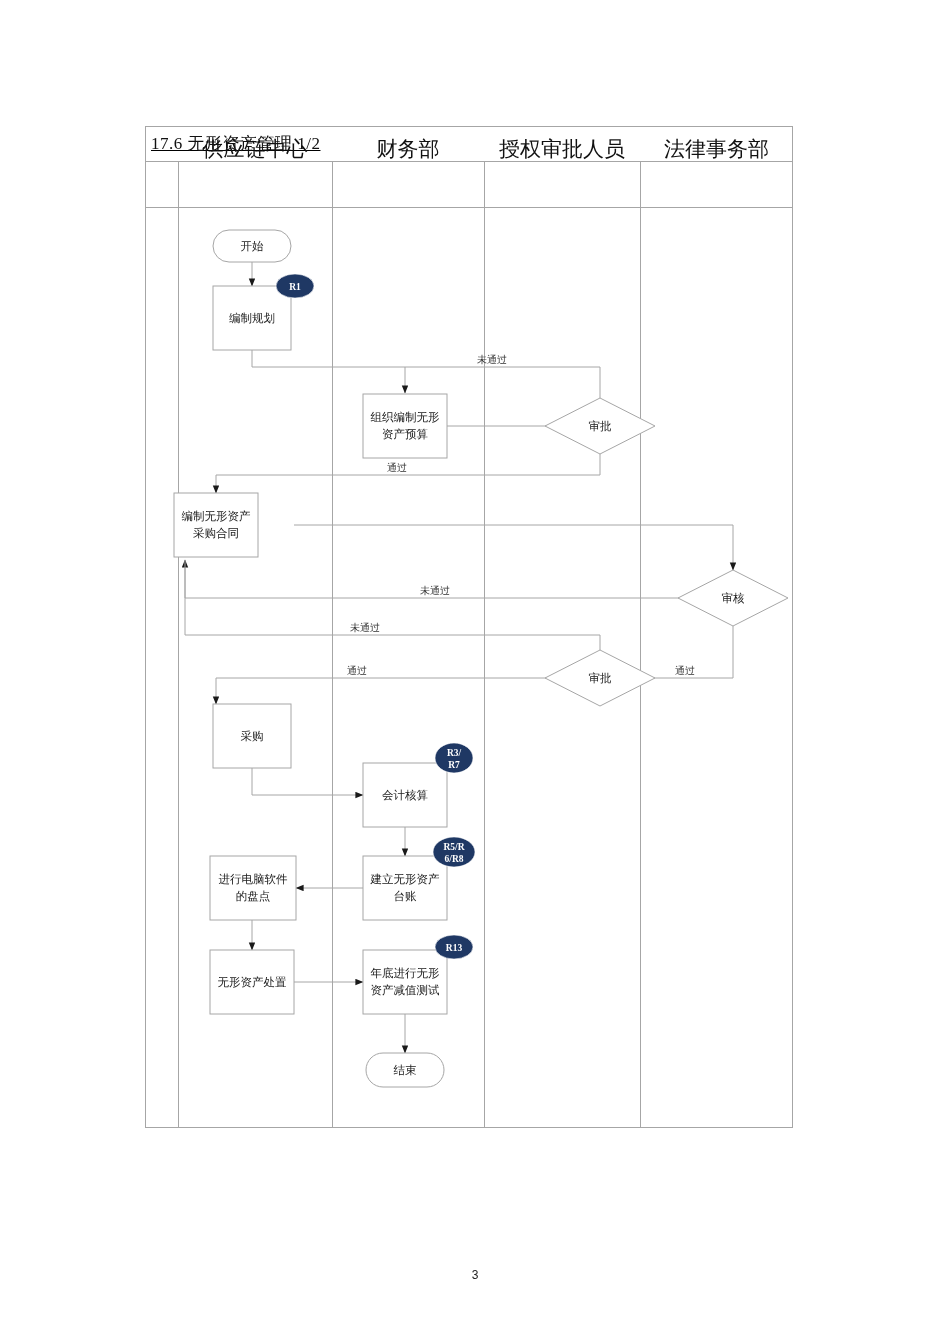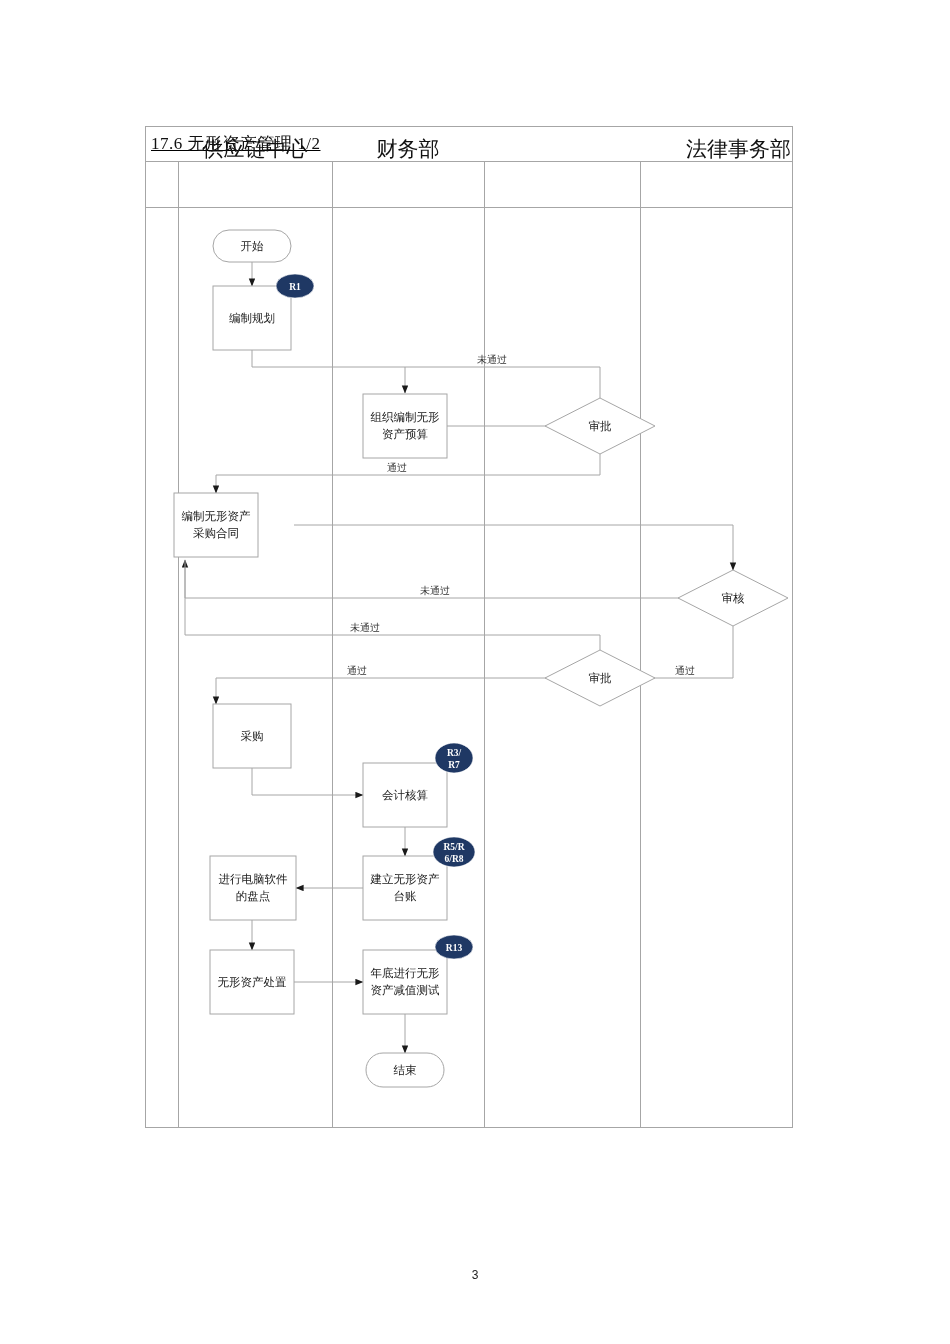--- a/index.html
+++ b/index.html
@@ -57,21 +57,22 @@
     <div class="tbl-border"></div>
 
     <div class="title-row">
       <div class="title-text">17.6  无形资产管理  1/2</div>
     </div>
 
     <div class="hdr-row"></div>
     <div class="lane-hdr" style="left:0px;width:33px;"></div>
     <div class="lane-hdr" style="left:33px;width:154px;">供应链中心</div>
     <div class="lane-hdr" style="left:187px;width:152px;">财务部</div>
-    <div class="lane-hdr" style="left:517px;width:153px;">法律事务部</div>
+    <div class="lane-hdr" style="left:339px;width:156px;">授权审批人员</div>
+    <div class="lane-hdr" style="left:495px;width:153px;">法律事务部</div>
 
     <div class="vline" style="left:33px;top:36px;height:966px;"></div>
     <div class="vline" style="left:187px;top:36px;height:966px;"></div>
     <div class="vline" style="left:339px;top:36px;height:966px;"></div>
     <div class="vline" style="left:495px;top:36px;height:966px;"></div>
 
     <div class="body-area">
       <svg class="flow" width="648" height="920" viewBox="0 0 648 920">
         <defs>
           <marker id="ah" markerWidth="9" markerHeight="9" refX="7.6" refY="3.2" orient="auto" markerUnits="strokeWidth">

